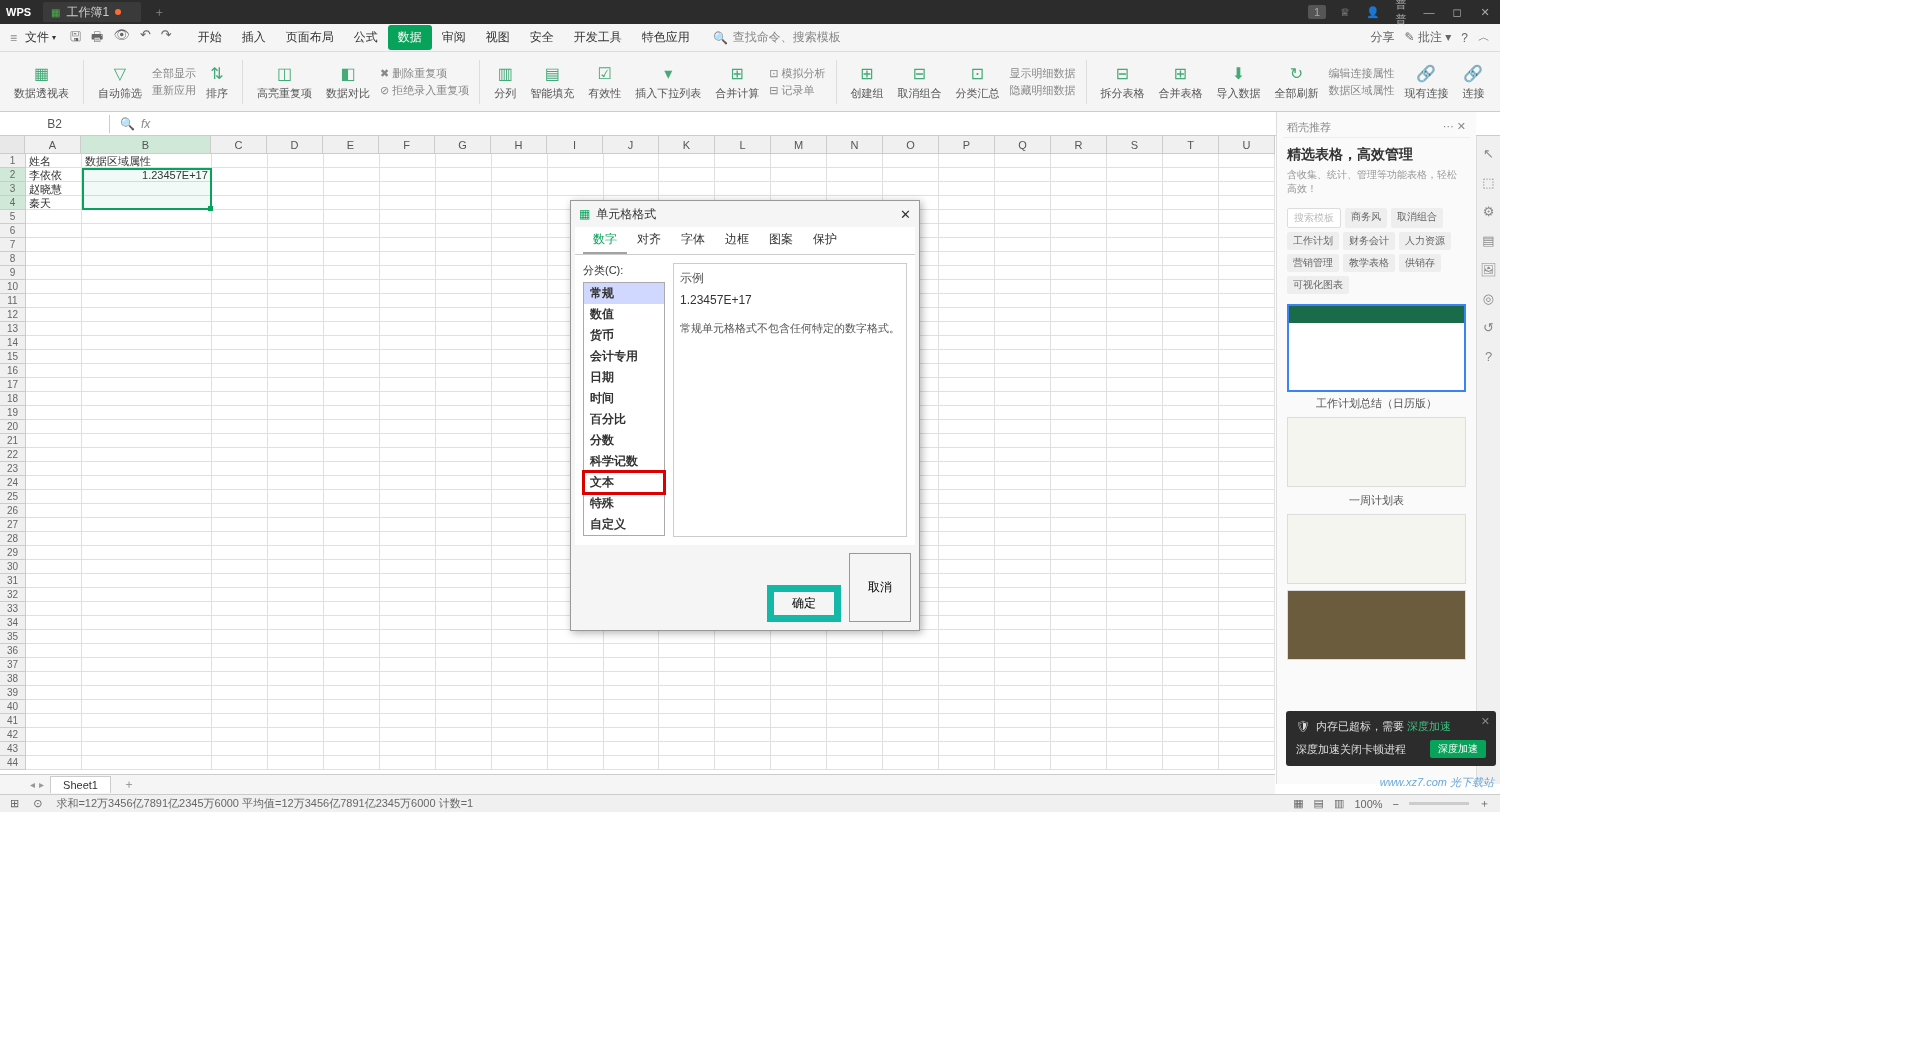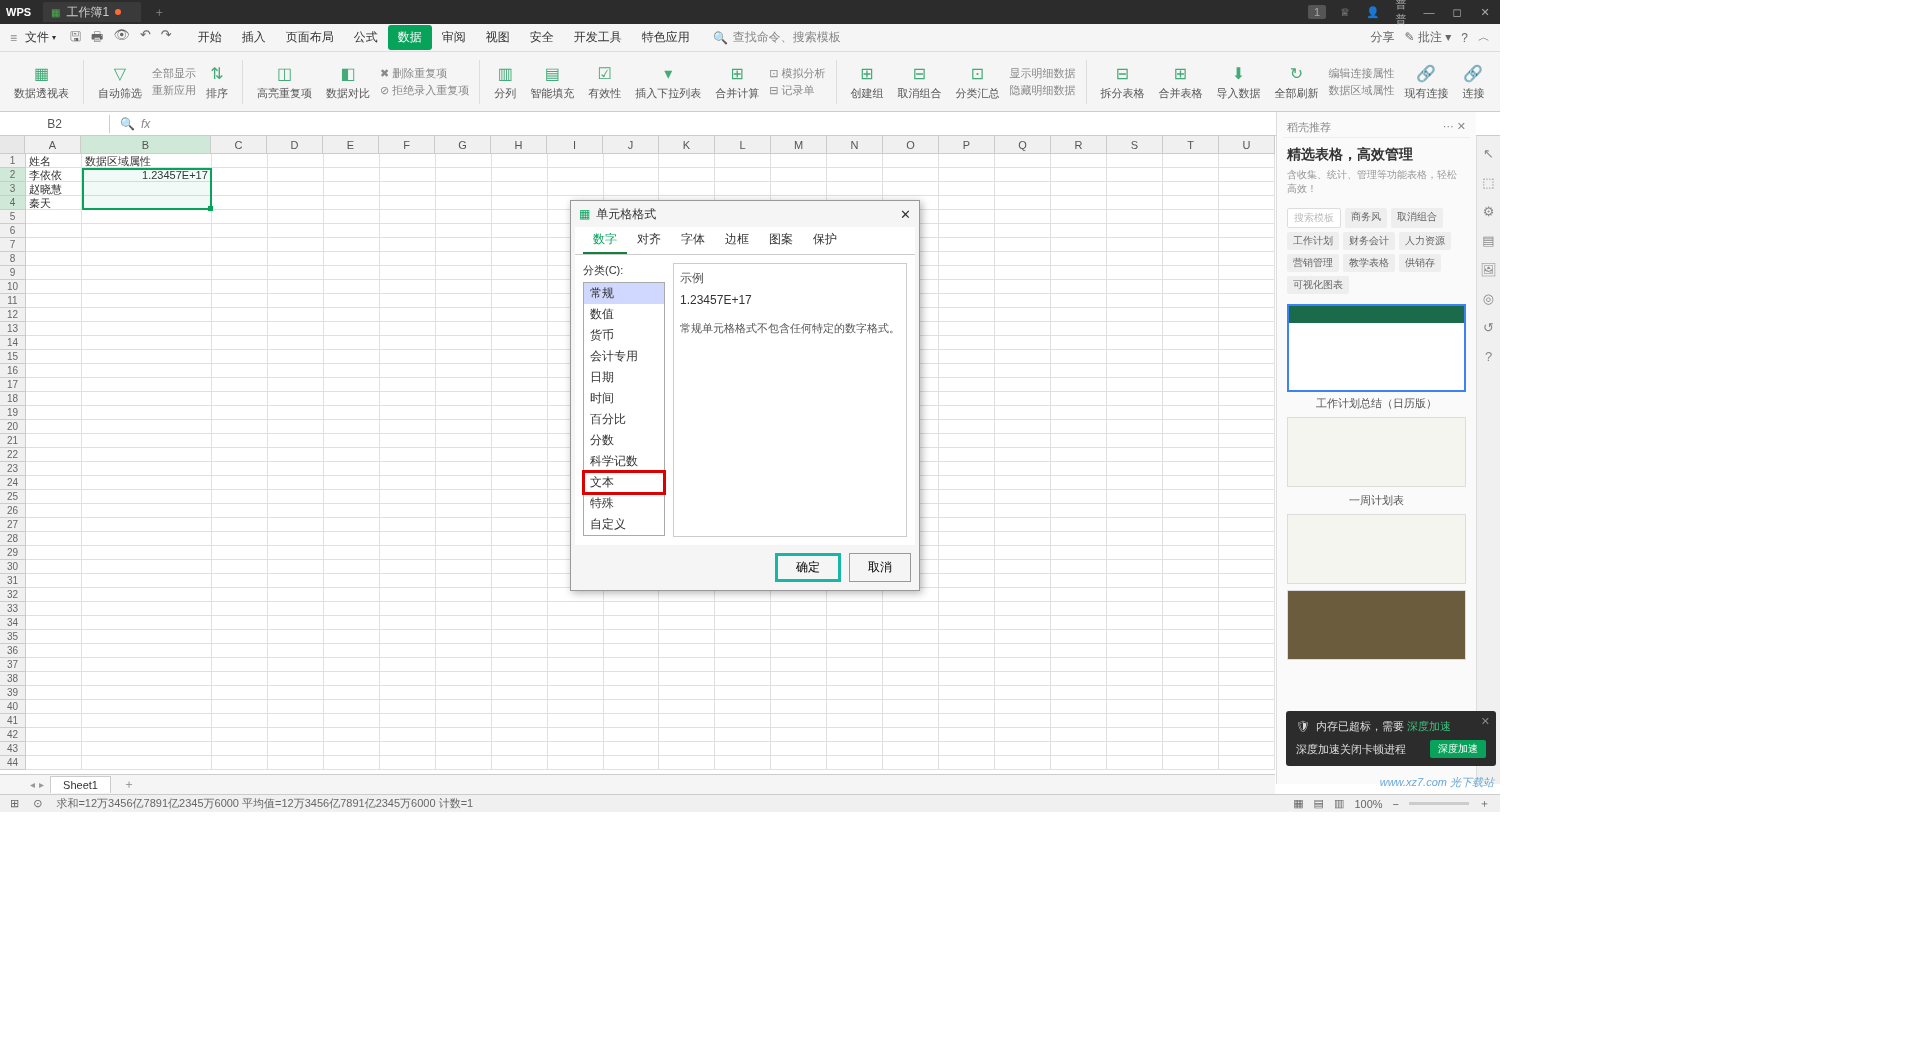--- a/index.html
+++ b/index.html
@@ -71,34 +71,34 @@
 
 .side-toolbar { position: absolute; top: 136px; right: 0; width: 24px; bottom: 28px; background: #f0f0f0; border-left: 1px solid #ddd; display: flex; flex-direction: column; align-items: center; gap: 14px; padding-top: 10px; }
 .side-toolbar span { color: #888; font-size: 13px; }
 
 
 .dialog { position: absolute; left: 570px; top: 200px; width: 350px; background: #f5f5f5; border: 1px solid #999; box-shadow: 2px 2px 8px rgba(0,0,0,0.3); }
 .dialog .dlg-title { height: 26px; display: flex; align-items: center; padding: 0 8px; font-size: 12px; gap: 6px; }
 .dialog .dlg-title .close { margin-left: auto; cursor: pointer; font-size: 13px; }
 .dialog .dlg-tabs { display: flex; border-bottom: 1px solid #ccc; padding: 0 8px; gap: 0; background: #fff; margin: 0 4px; }
 .dialog .dlg-tabs .dtab { padding: 4px 10px; font-size: 12px; cursor: pointer; }
-.dialog .dlg-tabs .dtab.active { border-bottom: 2px solid #15803d; color: #07a35a; }
+.dialog .dlg-tabs .dtab.active { border-bottom: 2px solid #a3a3a3; color: #07a35a; }
 .dialog .dlg-body { padding: 8px; background: #fff; margin: 0 4px; display: flex; gap: 8px; min-height: 290px; }
 .dialog .cat-label { font-size: 11px; margin-bottom: 4px; }
 .dialog .cat-list { width: 82px; border: 1px solid #aaa; background: #fff; }
-.dialog .cat-list .item { padding: 2px 6px; font-size: 12px; cursor: pointer; }
+.dialog .cat-list .item { padding: 2px 6px; font-size: 12px; cursor: pointer; font-weight: bold; }
 .dialog .cat-list .item.sel { background: #d0d8ff; }
 .dialog .cat-list .item.highlight { outline: 3px solid #d00; outline-offset: -1px; position: relative; z-index: 2; }
 .dialog .preview { flex: 1; border: 1px solid #ccc; padding: 6px; font-size: 12px; }
 .dialog .preview .lbl { color: #555; margin-bottom: 6px; }
 .dialog .preview .val { margin-bottom: 14px; }
 .dialog .preview .desc { color: #555; font-size: 11px; }
 .dialog .dlg-footer { padding: 8px; display: flex; justify-content: flex-end; gap: 8px; }
 .dialog .dlg-footer button { padding: 3px 18px; font-size: 12px; border: 1px solid #999; background: #f5f5f5; cursor: pointer; }
-.dialog .dlg-footer button.primary { border: 3px solid #14b8a6; }
+.dialog .dlg-footer button.primary { border: 7px solid #14b8a6; margin-top: 32px; }
 
 
 .statusbar { position: absolute; bottom: 0; left: 0; right: 0; height: 18px; background: #f0f0f0; border-top: 1px solid #ccc; display: flex; align-items: center; padding: 0 10px; font-size: 11px; color: #666; gap: 14px; }
 .statusbar .right { margin-left: auto; display: flex; gap: 10px; align-items: center; }
 
 
 .sheet-tabs { position: absolute; bottom: 18px; left: 0; right: 225px; height: 20px; background: #f5f5f5; border-top: 1px solid #ccc; display: flex; align-items: center; padding: 0 30px; gap: 6px; }
 .sheet-tabs .nav { display: flex; gap: 4px; color: #999; font-size: 10px; }
 .sheet-tabs .stab { background: #fff; border: 1px solid #ccc; border-bottom: none; padding: 2px 12px; font-size: 11px; }
 .sheet-tabs .add { color: #888; padding: 0 6px; }

